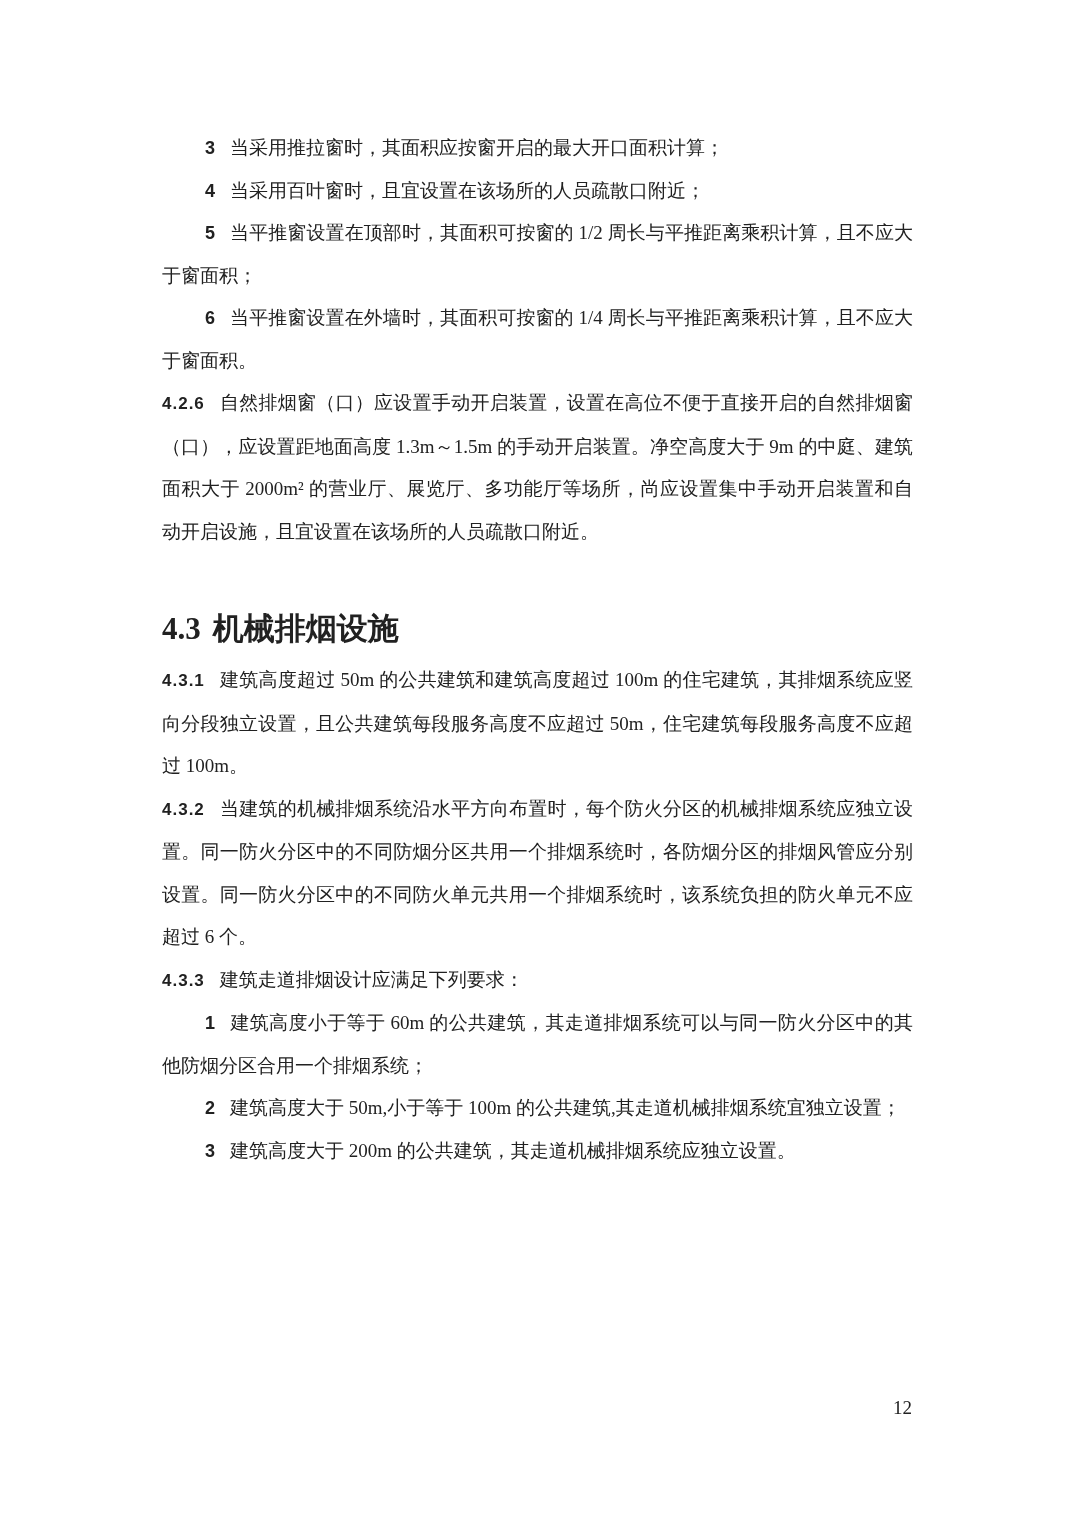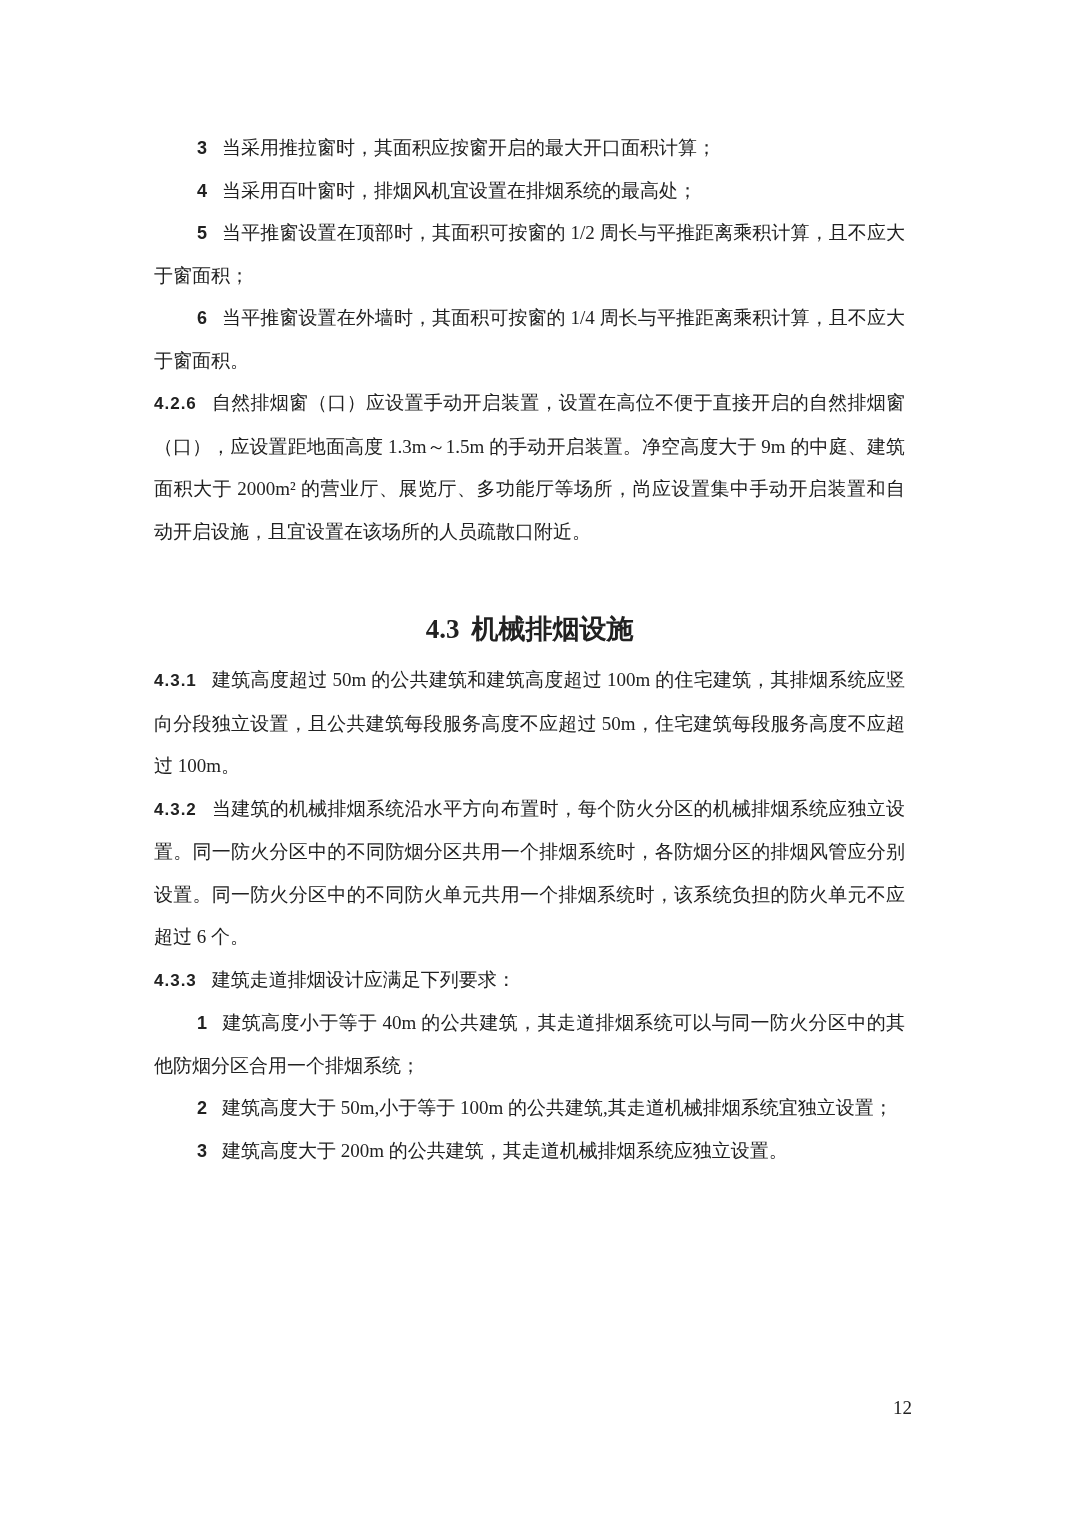--- a/index.html
+++ b/index.html
@@ -11,21 +11,21 @@
     position: relative;
     width: 1080px;
     height: 1527px;
     background: #ffffff;
     overflow: hidden;
     font-family: "Liberation Serif", "DejaVu Serif", serif;
     color: #212121;
   }
   .content {
     position: absolute;
-    left: 154px;
+    left: 162px;
     top: 127px;
     width: 751px;
     font-size: 19px;
     line-height: 42.5px;
     text-align: justify;
   }
   .content p {
     margin: 0;
     padding: 0;
   }
@@ -43,24 +43,24 @@
   .clause-num {
     font-family: "Liberation Sans", "DejaVu Sans", sans-serif;
     font-weight: bold;
     font-size: 17px;
     letter-spacing: 1px;
     margin-right: 15px;
   }
   h2.section-heading {
     margin: 52px 0 6px 0;
     padding: 0;
-    font-size: 27px;
+    font-size: 31px;
     line-height: 48px;
     font-weight: bold;
-    text-align: center;
+    text-align: left;
     font-family: "Liberation Serif", "DejaVu Serif", serif;
   }
   h2.section-heading .heading-num {
     margin-right: 12px;
   }
   .page-number {
     position: absolute;
     top: 1394px;
     right: 168px;
     font-size: 19px;
@@ -70,37 +70,37 @@
   }
 </style>
 </head>
 <body>
 
 <div class="page">
   <div class="content">
 
     <p class="sub-item"><span class="item-num">3</span><span>当采用推拉窗时，其面积应按窗开启的最大开口面积计算；</span></p>
 
-    <p class="sub-item"><span class="item-num">4</span><span>当采用百叶窗时，排烟风机宜设置在排烟系统的最高处；</span></p>
+    <p class="sub-item"><span class="item-num">4</span><span>当采用百叶窗时，且宜设置在该场所的人员疏散口附近；</span></p>
 
     <p class="sub-item"><span class="item-num">5</span><span>当平推窗设置在顶部时，其面积可按窗的 1/2 周长与平推距离乘积计算，且不应大于窗面积；</span></p>
 
     <p class="sub-item"><span class="item-num">6</span><span>当平推窗设置在外墙时，其面积可按窗的 1/4 周长与平推距离乘积计算，且不应大于窗面积。</span></p>
 
     <p class="clause"><span class="clause-num">4.2.6</span><span>自然排烟窗（口）应设置手动开启装置，设置在高位不便于直接开启的自然排烟窗（口），应设置距地面高度 1.3m～1.5m 的手动开启装置。净空高度大于 9m 的中庭、建筑面积大于 2000m² 的营业厅、展览厅、多功能厅等场所，尚应设置集中手动开启装置和自动开启设施，且宜设置在该场所的人员疏散口附近。</span></p>
 
     <h2 class="section-heading"><span class="heading-num">4.3</span><span>机械排烟设施</span></h2>
 
     <p class="clause"><span class="clause-num">4.3.1</span><span>建筑高度超过 50m 的公共建筑和建筑高度超过 100m 的住宅建筑，其排烟系统应竖向分段独立设置，且公共建筑每段服务高度不应超过 50m，住宅建筑每段服务高度不应超过 100m。</span></p>
 
     <p class="clause"><span class="clause-num">4.3.2</span><span>当建筑的机械排烟系统沿水平方向布置时，每个防火分区的机械排烟系统应独立设置。同一防火分区中的不同防烟分区共用一个排烟系统时，各防烟分区的排烟风管应分别设置。同一防火分区中的不同防火单元共用一个排烟系统时，该系统负担的防火单元不应超过 6 个。</span></p>
 
     <p class="clause"><span class="clause-num">4.3.3</span><span>建筑走道排烟设计应满足下列要求：</span></p>
 
-    <p class="sub-item"><span class="item-num">1</span><span>建筑高度小于等于 40m 的公共建筑，其走道排烟系统可以与同一防火分区中的其他防烟分区合用一个排烟系统；</span></p>
+    <p class="sub-item"><span class="item-num">1</span><span>建筑高度小于等于 60m 的公共建筑，其走道排烟系统可以与同一防火分区中的其他防烟分区合用一个排烟系统；</span></p>
 
     <p class="sub-item"><span class="item-num">2</span><span>建筑高度大于 50m,小于等于 100m 的公共建筑,其走道机械排烟系统宜独立设置；</span></p>
 
     <p class="sub-item"><span class="item-num">3</span><span>建筑高度大于 200m 的公共建筑，其走道机械排烟系统应独立设置。</span></p>
 
 
 
   </div>
 
   <div class="page-number">12</div>

